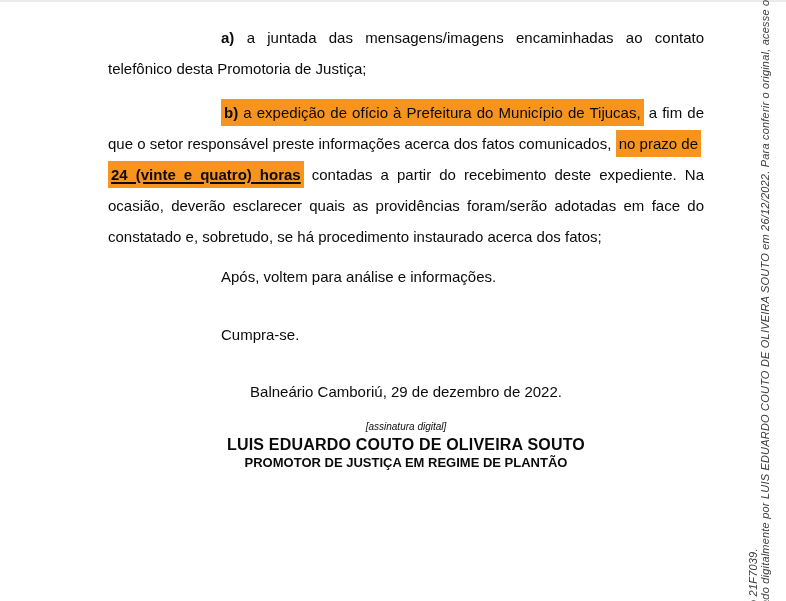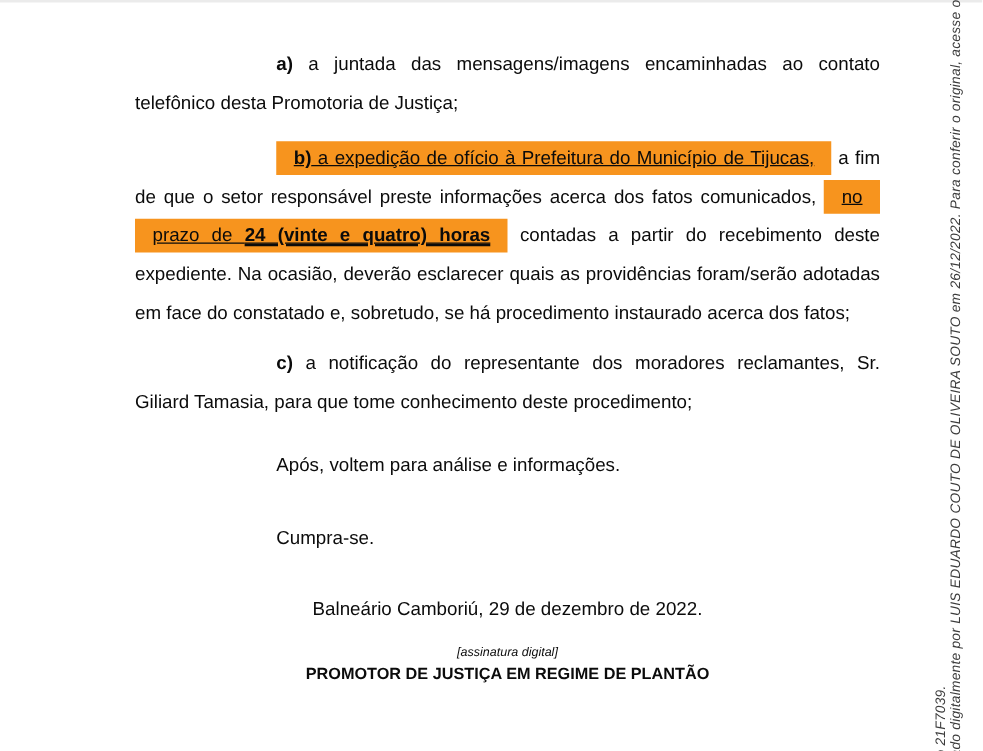--- a/index.html
+++ b/index.html
@@ -14,38 +14,37 @@
   }
   .top-edge {
     position: absolute;
     top: 0; left: 0; right: 0;
     height: 2px;
     background: #ebebeb;
   }
   .content {
     position: absolute;
     left: 108px;
-    top: 36px;
+    top: 22px;
     width: 596px;
     font-size: 15px;
     line-height: 31px;
     text-align: justify;
   }
   p { margin: 0; text-indent: 113px; }
   .para-a { margin-bottom: 13px; }
   .para-b { margin-bottom: 9px; }
   .para-c { margin-bottom: 20px; }
   .line-apos { margin-bottom: 27px; }
   .line-cumpra { margin-bottom: 26px; }
   .dateline { text-indent: 0; text-align: center; margin-bottom: 14px; }
   mark.hl {
     color: inherit;
-    padding: 5px 14px;
+    padding: 5px 3px;
     box-decoration-break: clone;
-    text-decoration: underline;
     -webkit-box-decoration-break: clone;
   }
   .deadline-emph {
     font-weight: bold;
     text-decoration: underline;
     text-decoration-thickness: 2px;
     text-underline-offset: 2px;
   }
   .sig {
     text-align: center;
@@ -73,30 +72,30 @@
 
 <div class="page">
   <div class="top-edge"></div>
 
   <div class="content">
 
     <p class="para-a"><b>a)</b><span> a juntada das mensagens/imagens encaminhadas ao contato telefônico desta Promotoria de Justiça;</span></p>
 
     <p class="para-b"><mark class="hl" style="background: rgb(247, 148, 30);"><b>b)</b><span> a expedição de ofício à Prefeitura do Município de Tijucas,</span></mark><span> a fim de que o setor responsável preste informações acerca dos fatos comunicados, </span><mark class="hl" style="background: rgb(247, 148, 30);"><span>no prazo de </span><span class="deadline-emph">24 (vinte e quatro) horas</span></mark><span> contadas a partir do recebimento deste expediente. Na ocasião, deverão esclarecer quais as providências foram/serão adotadas em face do constatado e, sobretudo, se há procedimento instaurado acerca dos fatos;</span></p>
 
-    <p class="para-c"><b>c)</b><span> a notificação do representante dos moradores reclamantes, Sr. Giliard Tamasia, para que tome conhecimento deste procedimento;</span></p>
 
     <p class="line-apos">Após, voltem para análise e informações.</p>
 
     <p class="line-cumpra">Cumpra-se.</p>
 
     <p class="dateline">Balneário Camboriú, 29 de dezembro de 2022.</p>
 
     <div class="sig">
       <div class="sig-note">[assinatura digital]</div>
+      <div class="sig-name">LUIS EDUARDO COUTO DE OLIVEIRA SOUTO</div>
       <div class="sig-role">PROMOTOR DE JUSTIÇA EM REGIME DE PLANTÃO</div>
     </div>
 
   </div>
 
   <div class="vtext v1">ado digitalmente por LUIS EDUARDO COUTO DE OLIVEIRA SOUTO em 26/12/2022. Para conferir o original, acesse o site h</div>
   <div class="vtext v2">o 21F7039.</div>
 </div>
 
 </body></html>

